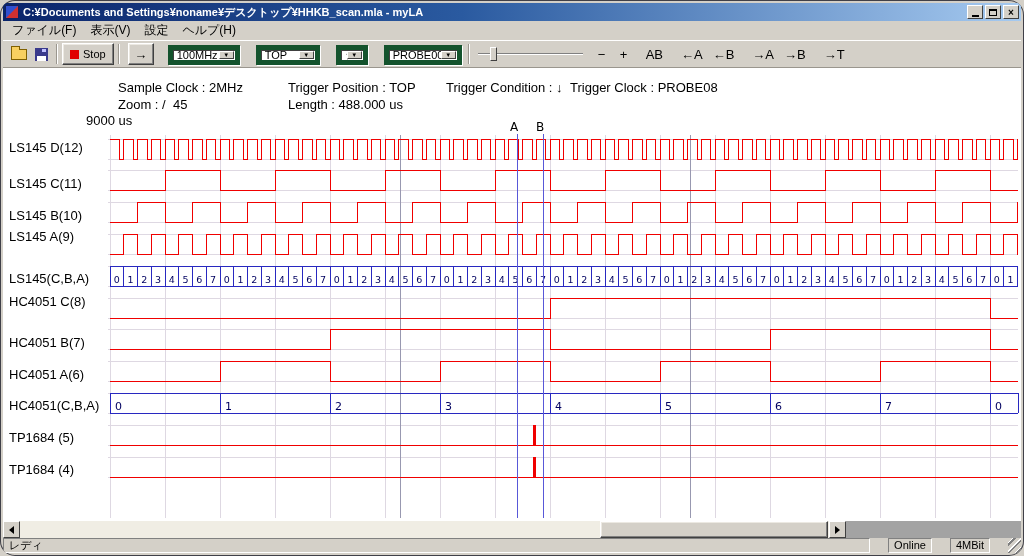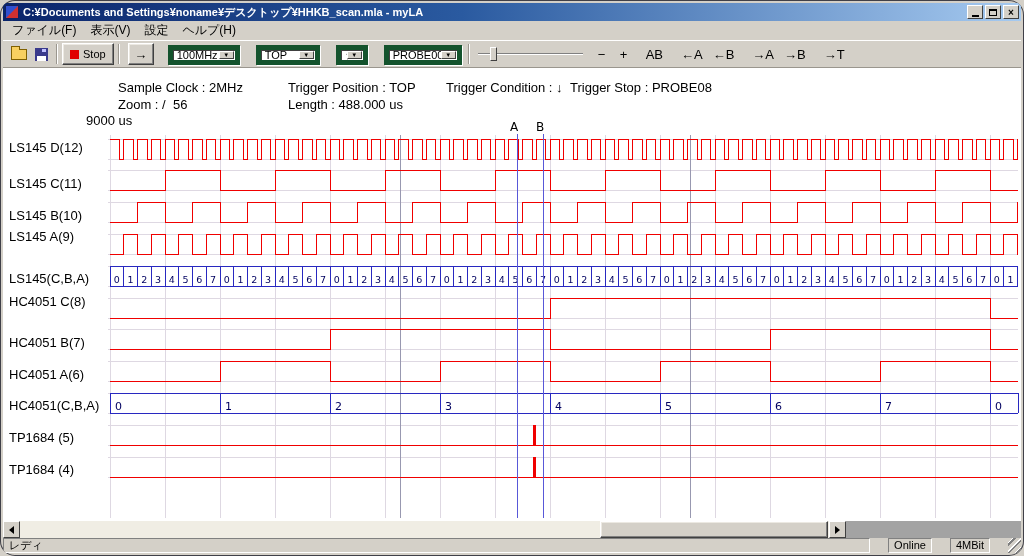--- a/index.html
+++ b/index.html
@@ -163,22 +163,22 @@
     <button class="flat-btn">←B</button>
     <button class="flat-btn" style="margin-left:8px">→A</button>
     <button class="flat-btn">→B</button>
     <button class="flat-btn" style="margin-left:8px">→T</button>
   </div>
 
   <div class="client">
     <div class="info-line" style="left:115px;top:12px">Sample Clock : 2MHz</div>
     <div class="info-line" style="left:285px;top:12px">Trigger Position : TOP</div>
     <div class="info-line" style="left:443px;top:12px">Trigger Condition : ↓</div>
-    <div class="info-line" style="left:567px;top:12px">Trigger Stop : PROBE08</div>
-    <div class="info-line" style="left:115px;top:29px">Zoom : /  56</div>
+    <div class="info-line" style="left:567px;top:12px">Trigger Clock : PROBE08</div>
+    <div class="info-line" style="left:115px;top:29px">Zoom : /  45</div>
     <div class="info-line" style="left:285px;top:29px">Length : 488.000 us</div>
     <div class="info-line" style="left:83px;top:45px">9000 us</div>
 
     <div class="ch-label" style="top:72px">LS145 D(12)</div>
     <div class="ch-label" style="top:108px">LS145 C(11)</div>
     <div class="ch-label" style="top:140px">LS145 B(10)</div>
     <div class="ch-label" style="top:161px">LS145 A(9)</div>
     <div class="ch-label" style="top:203px">LS145(C,B,A)</div>
     <div class="ch-label" style="top:226px">HC4051 C(8)</div>
     <div class="ch-label" style="top:267px">HC4051 B(7)</div>

